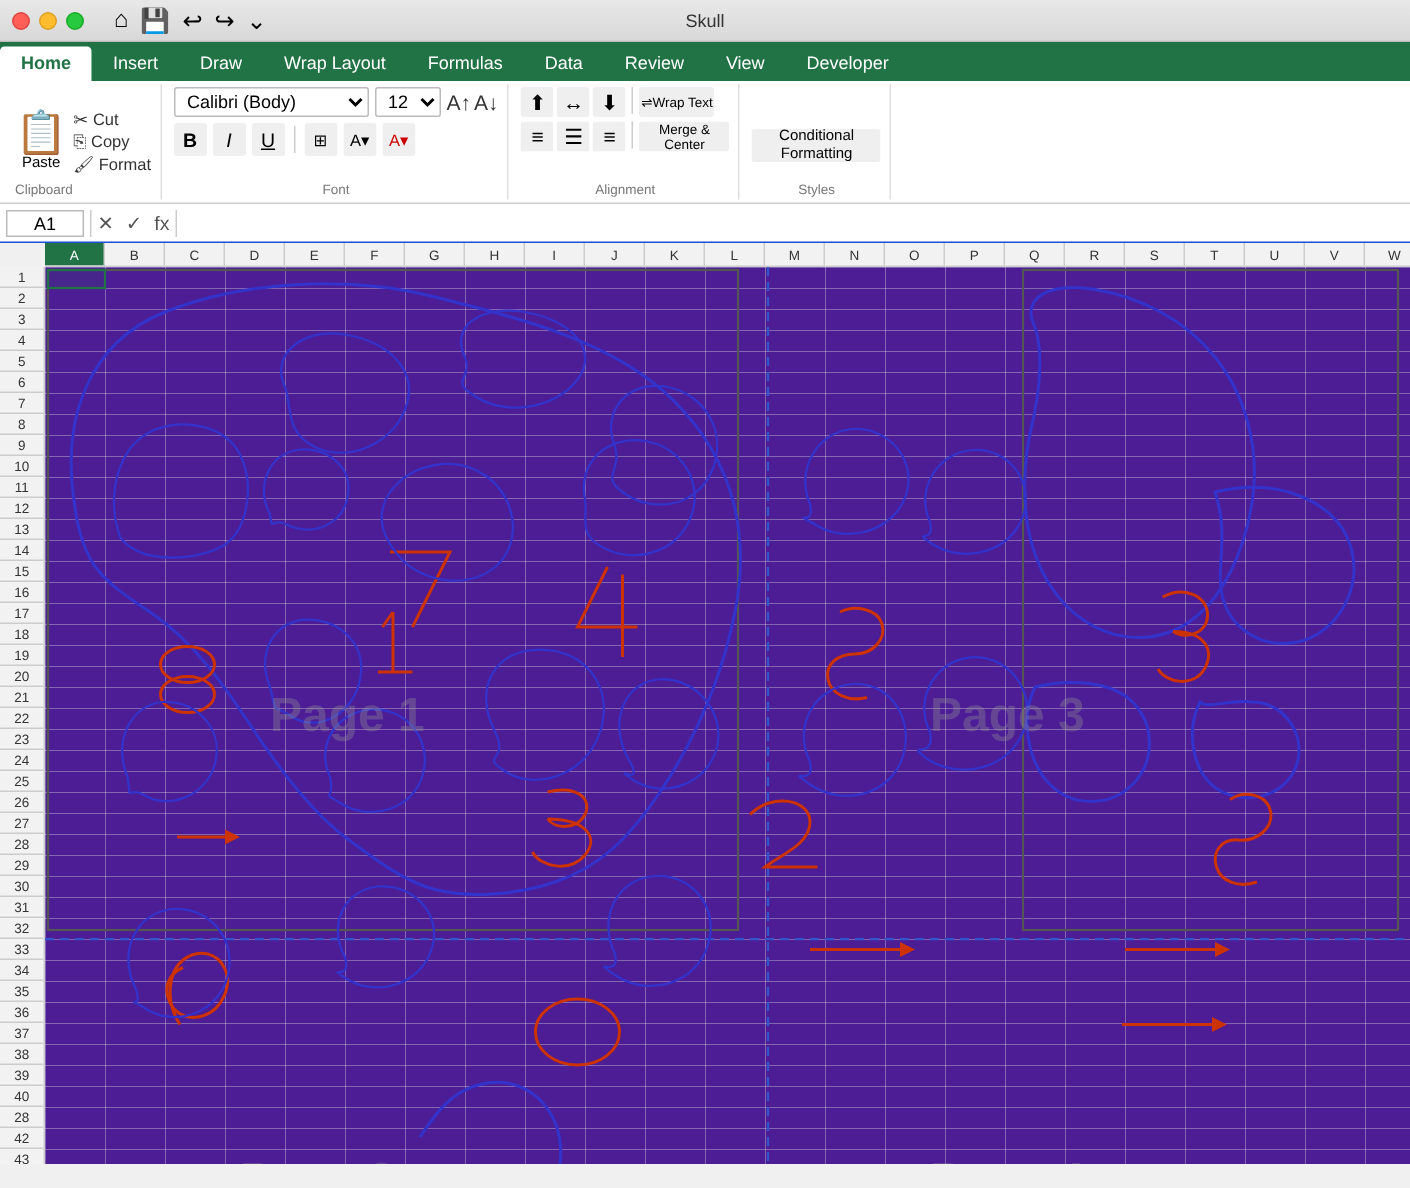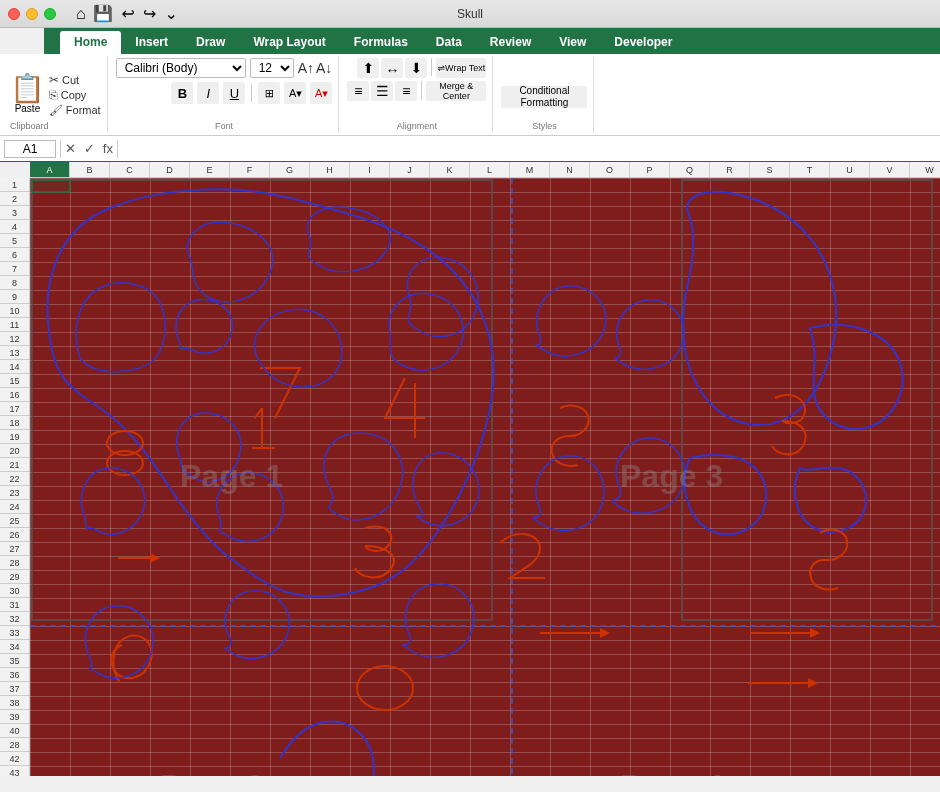--- a/index.html
+++ b/index.html
@@ -22,30 +22,28 @@
     .tl-green { background: #27c93f; border: 1px solid #1aab29; }
     .title-text { position: absolute; left: 50%; transform: translateX(-50%); font-size: 12px; color: #333; font-weight: 500; }
     .title-icons { display: flex; gap: 8px; margin-left: 20px; align-items: center; }
 
     
     #ribbon-tabs {
       height: 26px;
       background: #217346;
       display: flex;
       align-items: flex-end;
-      padding-left: 16px;
-      margin-left: 44px;
+      padding-left: 0;
     }
     .ribbon-tab {
       padding: 4px 14px 5px;
       font-size: 12px;
       color: #fff;
       cursor: pointer;
       border-radius: 3px 3px 0 0;
-      font-weight: bold;
     }
     .ribbon-tab.active {
       background: #fff;
       color: #217346;
       font-weight: 600;
     }
 
     
     #ribbon {
       height: 82px;
@@ -68,21 +66,21 @@
     .ribbon-group-label {
       font-size: 9px;
       color: #777;
       position: absolute;
       bottom: 2px;
       white-space: nowrap;
     }
     .ribbon-group-content {
       display: flex;
       flex-direction: column;
-      align-items: flex-end;
+      align-items: flex-start;
       flex: 1;
       width: 100%;
     }
     .paste-area {
       display: flex;
       gap: 4px;
       height: 100%;
       align-items: center;
     }
     .paste-btn {
@@ -216,21 +214,21 @@
       align-items: center;
       justify-content: center;
       color: #333;
     }
 
     
     #grid-area {
       flex: 1;
       position: relative;
       overflow: hidden;
-      background: #7f1d1d;
+      background: #4c1d95;
     }
 
     #grid-canvas {
       position: absolute;
       top: 0; left: 0;
       width: 910px;
       height: 640px;
     }
 
     

